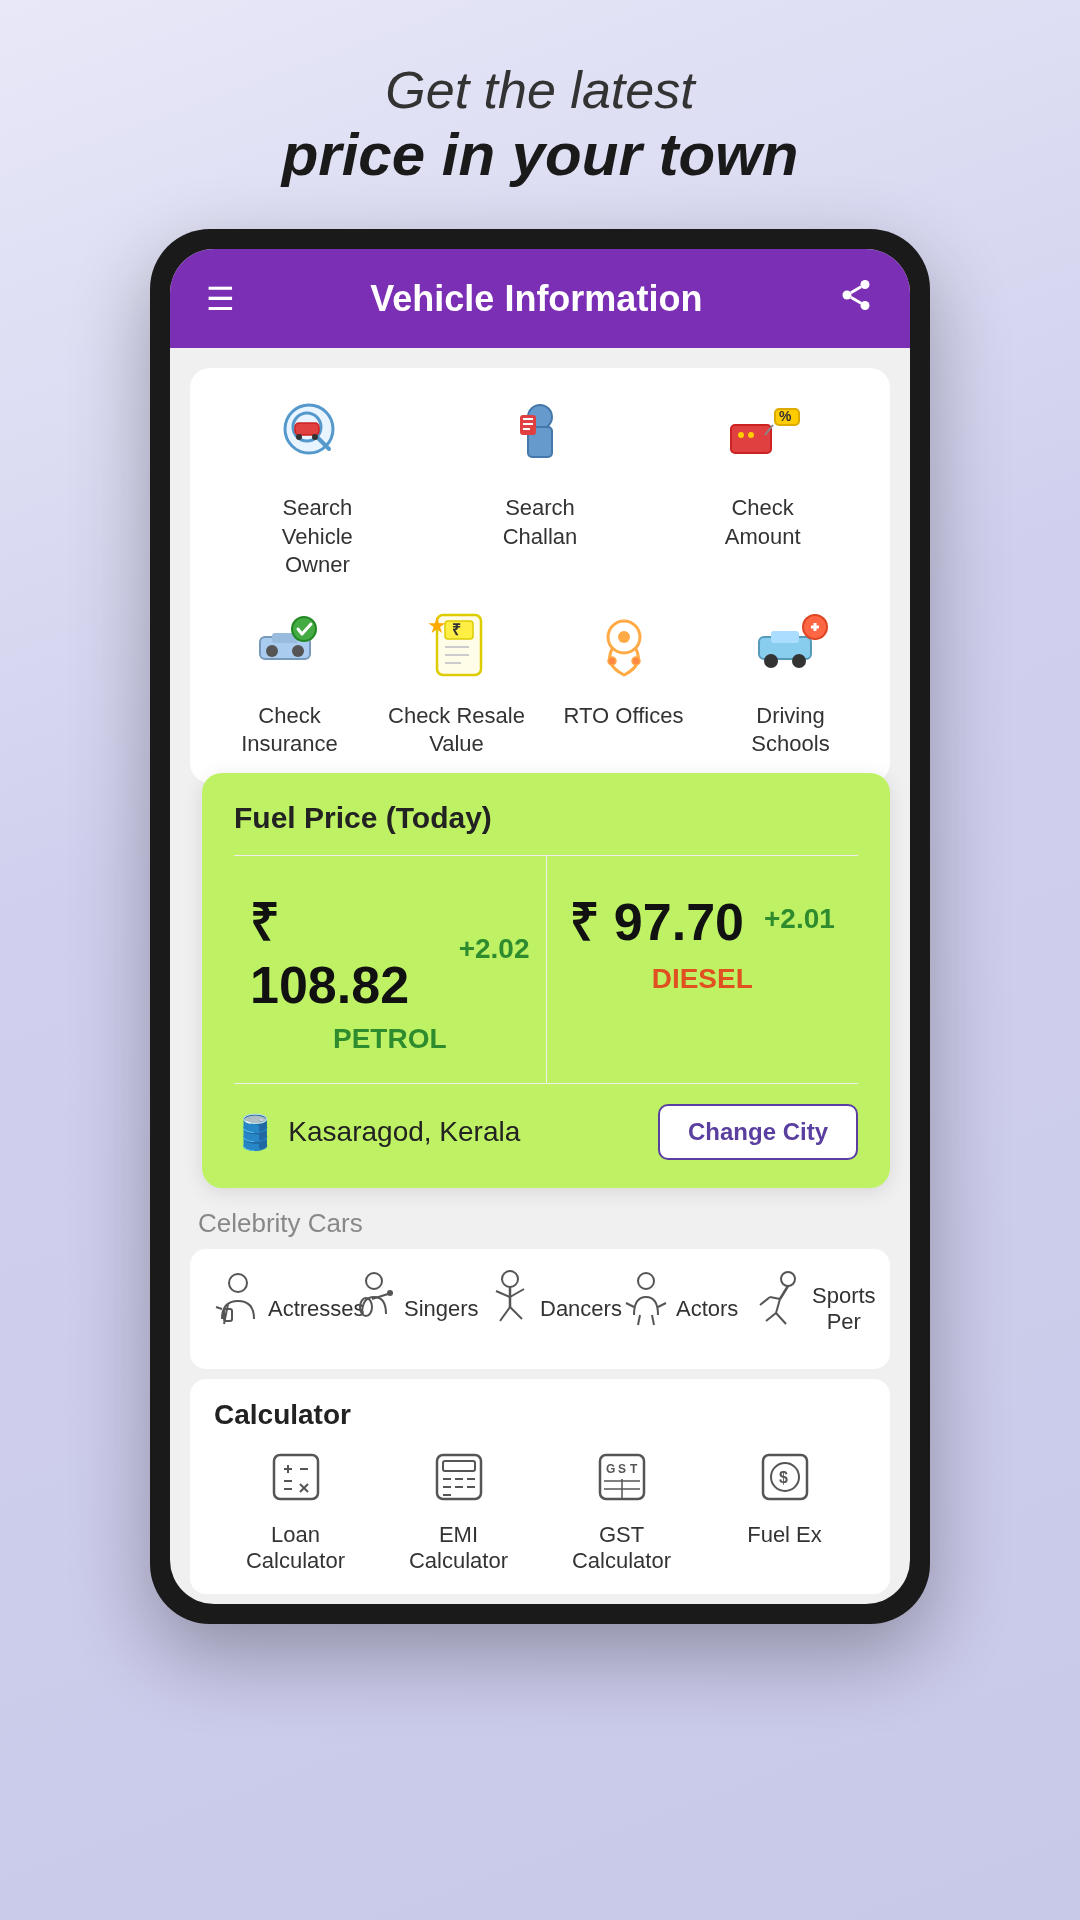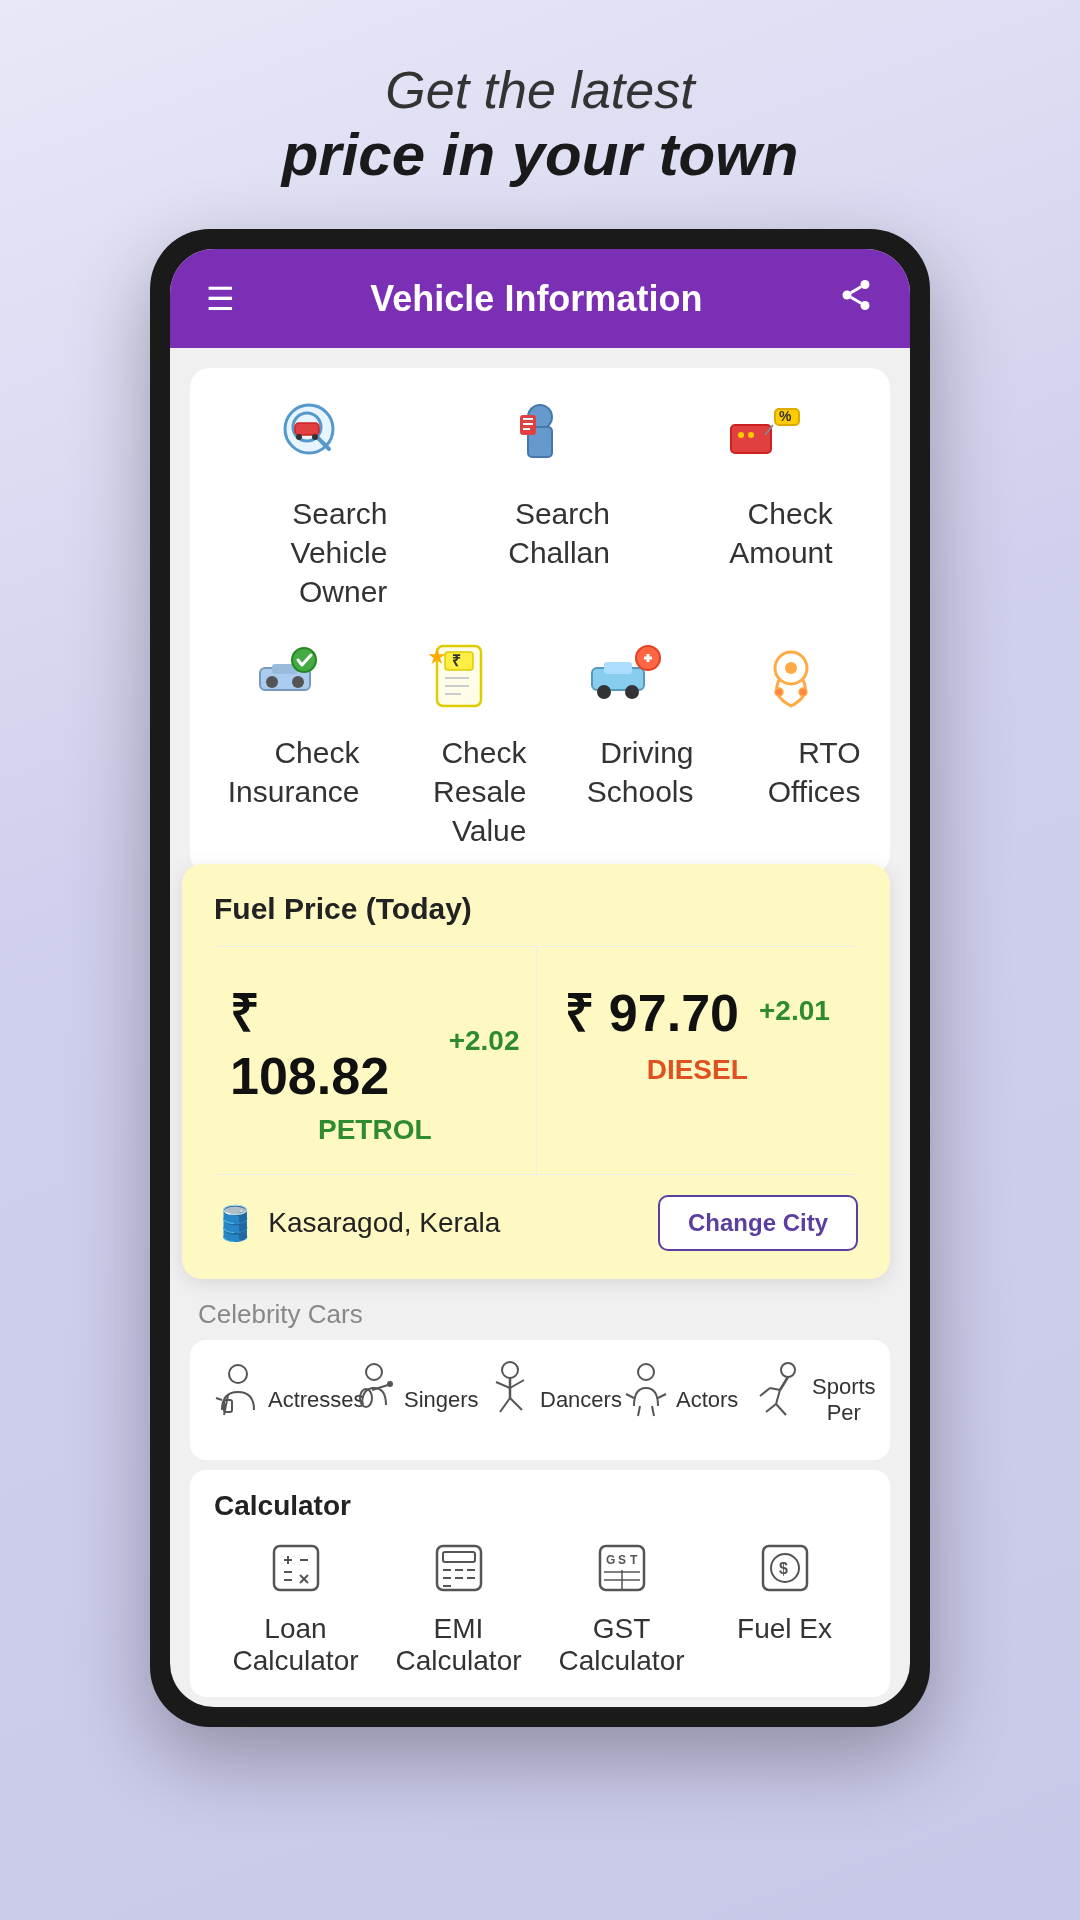--- a/index.html
+++ b/index.html
@@ -95,30 +95,30 @@
     .grid-icon {
       width: 90px;
       height: 90px;
       display: flex;
       align-items: center;
       justify-content: center;
       margin-bottom: 12px;
       font-size: 54px;
     }
     .grid-label {
-      font-size: 30px;
+      font-size: 22px;
       color: #333;
-      text-align: right;
+      text-align: center;
       line-height: 1.3;
     }
 
     
     .fuel-card {
-      background: #fef9c3;
-      margin: -10px 20px 0 12px;
+      background: #bef264;
+      margin: -10px 20px 0 32px;
       border-radius: 20px;
       padding: 28px 32px;
       box-shadow: 0 4px 20px rgba(0,0,0,0.1);
       position: relative;
       z-index: 10;
     }
     .fuel-card-title {
       font-size: 30px;
       font-weight: 600;
       color: #222;
@@ -249,21 +249,21 @@
       align-items: center;
       width: 140px;
       cursor: pointer;
     }
     .calc-icon {
       font-size: 48px;
       margin-bottom: 8px;
       color: #555;
     }
     .calc-label {
-      font-size: 28px;
+      font-size: 22px;
       color: #333;
       text-align: center;
     }
   </style>
 </head>
 <body>
 
 <div class="headline-section">
   <div class="get-latest">Get the latest</div>
   <div class="price-town">price in your town</div>
@@ -354,42 +354,42 @@
               <line x1="28" y1="50" x2="52" y2="50" stroke="#ccc" stroke-width="2"></line>
               <line x1="28" y1="58" x2="44" y2="58" stroke="#ccc" stroke-width="2"></line>
               <text x="10" y="28" font-size="22" fill="#ffaa00">★</text>
             </svg>
           </div>
           <span class="grid-label">Check Resale Value</span>
         </div>
         <div class="grid-item">
           <div class="grid-icon">
             <svg width="80" height="80" viewBox="0 0 80 80">
+              <circle cx="40" cy="32" r="16" fill="none" stroke="#ffaa44" stroke-width="3"></circle>
+              <circle cx="40" cy="32" r="6" fill="#ffaa44"></circle>
+              <path d="M28,44 Q20,60 40,70 Q60,60 52,44" fill="none" stroke="#ffaa44" stroke-width="3"></path>
+              <circle cx="28" cy="56" r="4" fill="#ff8844" stroke="#ffaa44" stroke-width="1.5"></circle>
+              <circle cx="52" cy="56" r="4" fill="#ff8844" stroke="#ffaa44" stroke-width="1.5"></circle>
+            </svg>
+          </div>
+          <span class="grid-label">RTO Offices</span>
+        </div>
+        <div class="grid-item">
+          <div class="grid-icon">
+            <svg width="80" height="80" viewBox="0 0 80 80">
               <rect x="8" y="32" width="52" height="22" rx="5" fill="#88ccee" stroke="#5599bb" stroke-width="2"></rect>
               <circle cx="20" cy="56" r="7" fill="#333"></circle>
               <circle cx="48" cy="56" r="7" fill="#333"></circle>
               <rect x="20" y="26" width="28" height="12" rx="3" fill="#aaddff"></rect>
               <circle cx="64" cy="22" r="12" fill="#ff6644" stroke="#dd4422" stroke-width="2"></circle>
               <line x1="60" y1="22" x2="68" y2="22" stroke="white" stroke-width="3"></line>
               <line x1="64" y1="18" x2="64" y2="26" stroke="white" stroke-width="3"></line>
             </svg>
           </div>
           <span class="grid-label">Driving Schools</span>
-        </div>
-        <div class="grid-item">
-          <div class="grid-icon">
-            <svg width="80" height="80" viewBox="0 0 80 80">
-              <circle cx="40" cy="32" r="16" fill="none" stroke="#ffaa44" stroke-width="3"></circle>
-              <circle cx="40" cy="32" r="6" fill="#ffaa44"></circle>
-              <path d="M28,44 Q20,60 40,70 Q60,60 52,44" fill="none" stroke="#ffaa44" stroke-width="3"></path>
-              <circle cx="28" cy="56" r="4" fill="#ff8844" stroke="#ffaa44" stroke-width="1.5"></circle>
-              <circle cx="52" cy="56" r="4" fill="#ff8844" stroke="#ffaa44" stroke-width="1.5"></circle>
-            </svg>
-          </div>
-          <span class="grid-label">RTO Offices</span>
         </div>
       </div>
     </div>
 
     <div class="fuel-card">
       <div class="fuel-card-title">Fuel Price (Today)</div>
       <div class="fuel-prices">
         <div class="fuel-price-item">
           <div class="fuel-price-value">
             <span>₹ 108.82</span>

